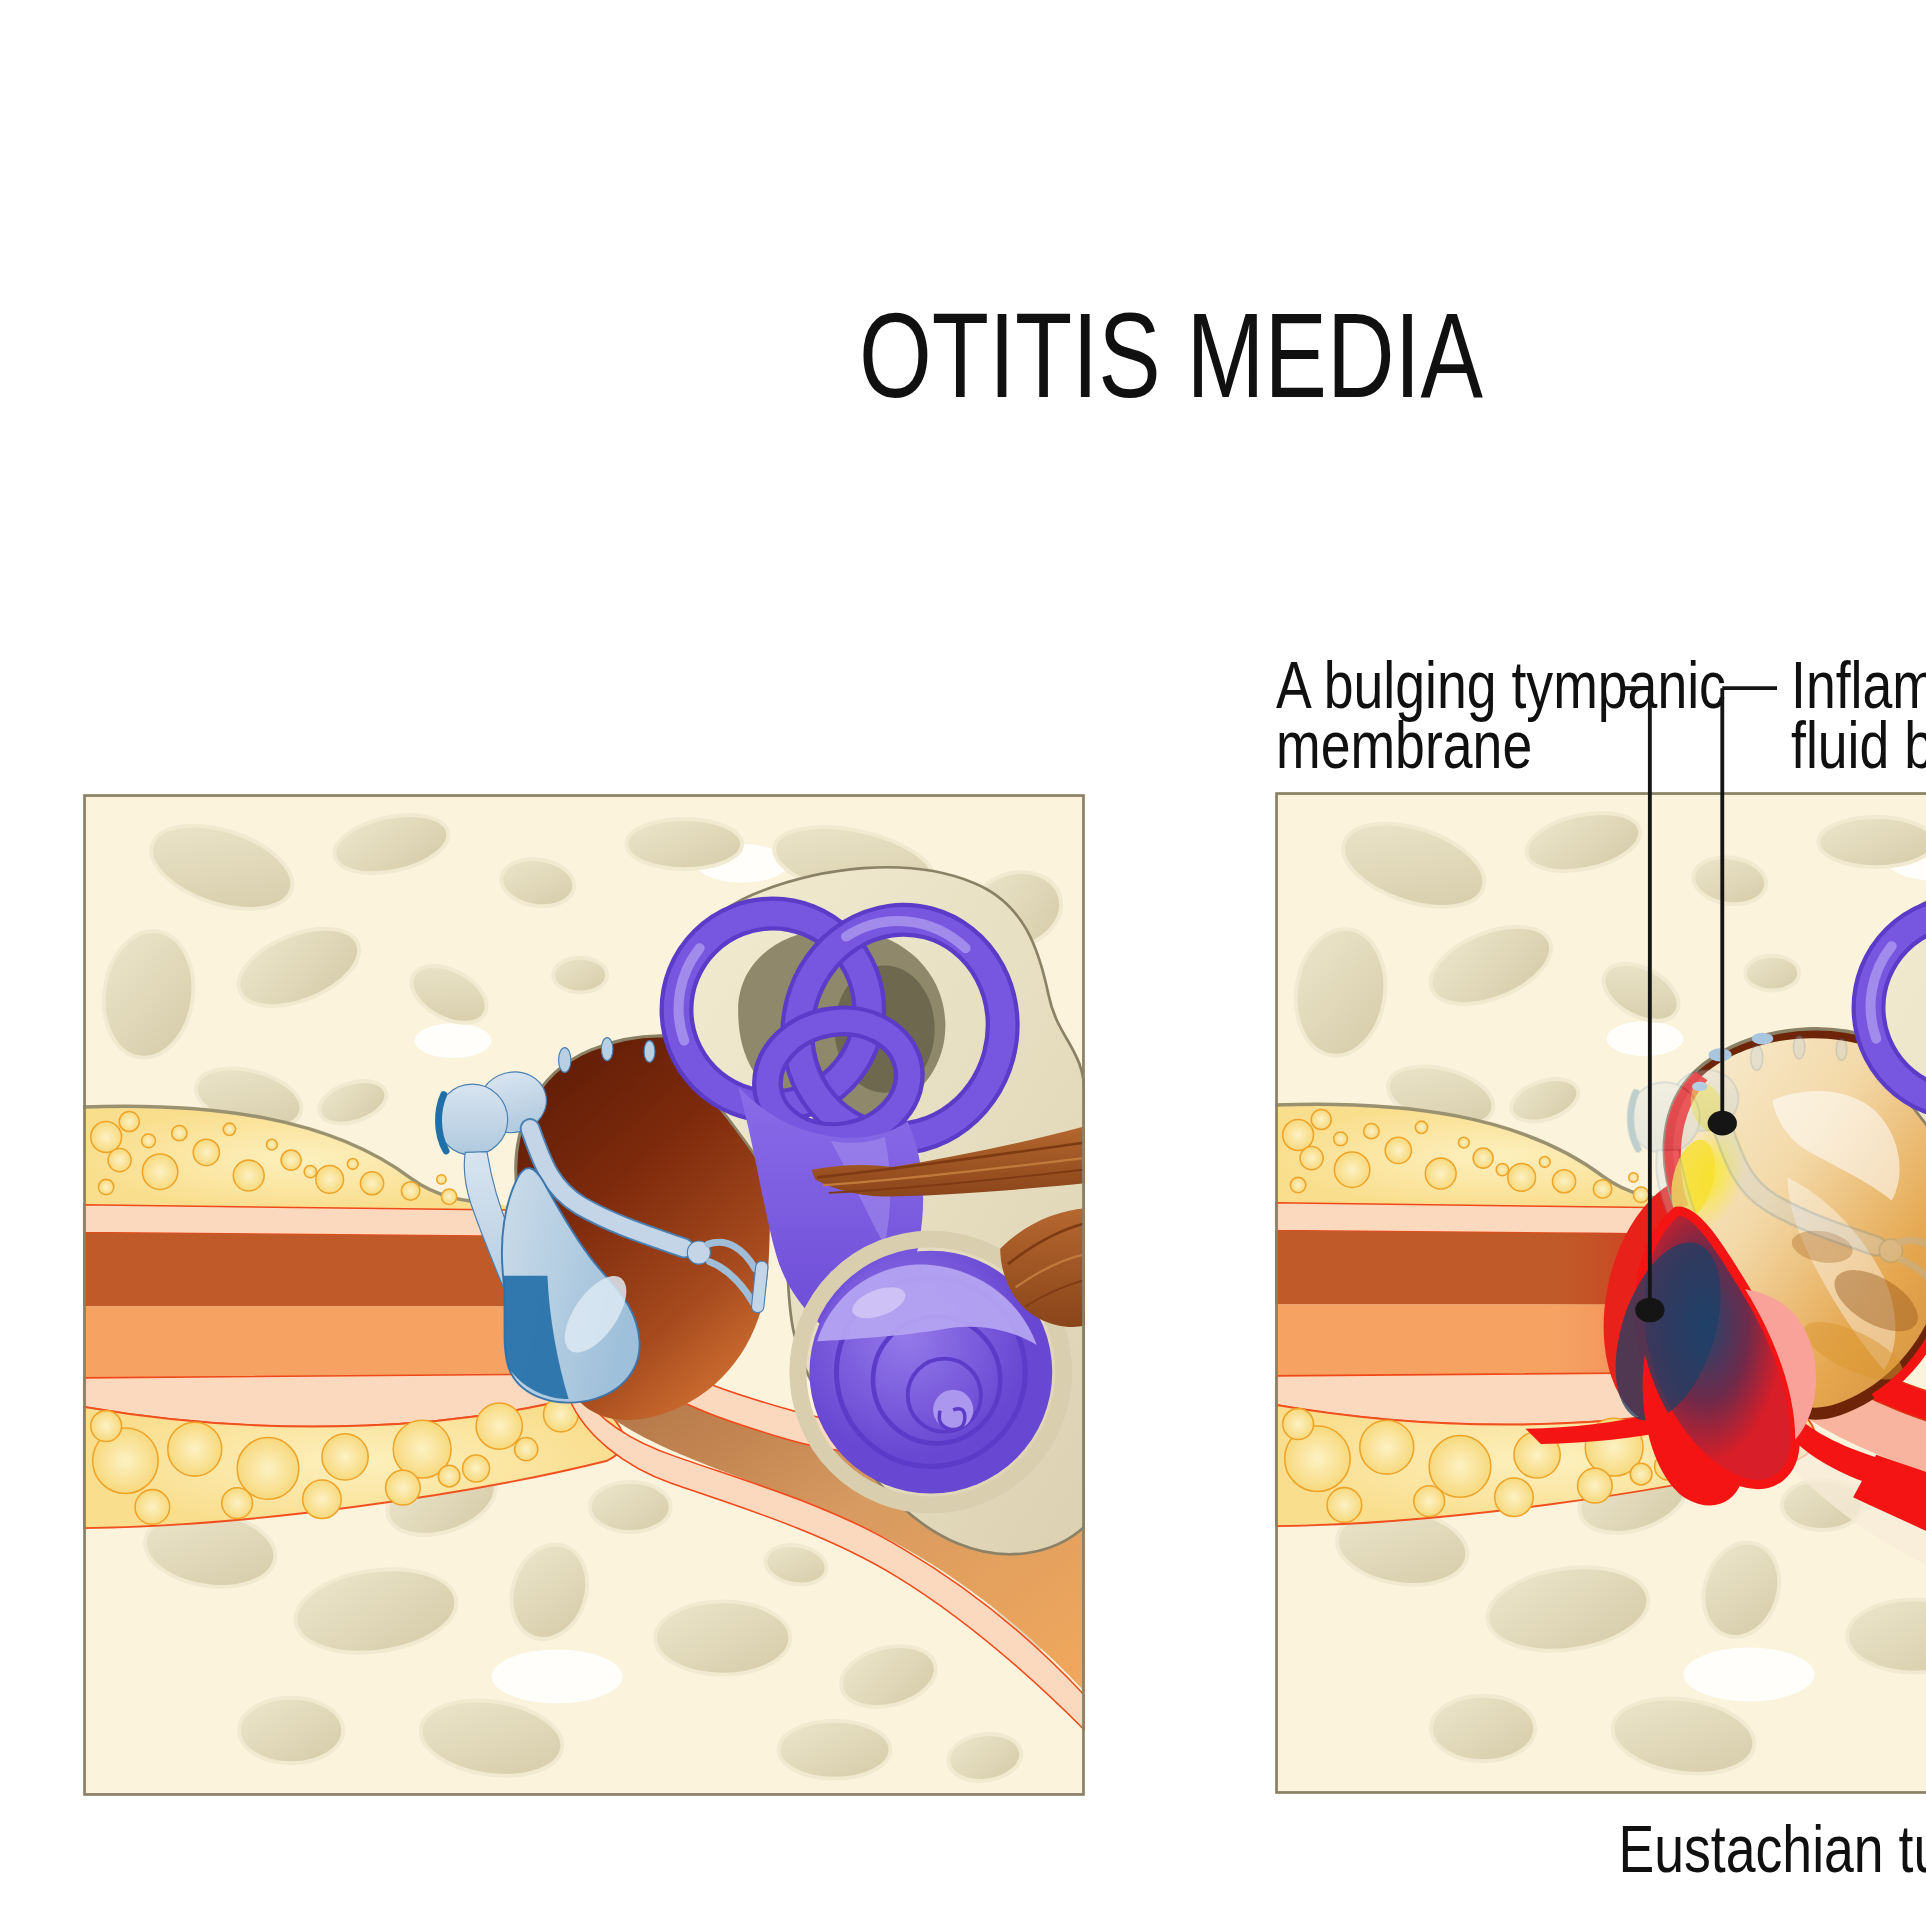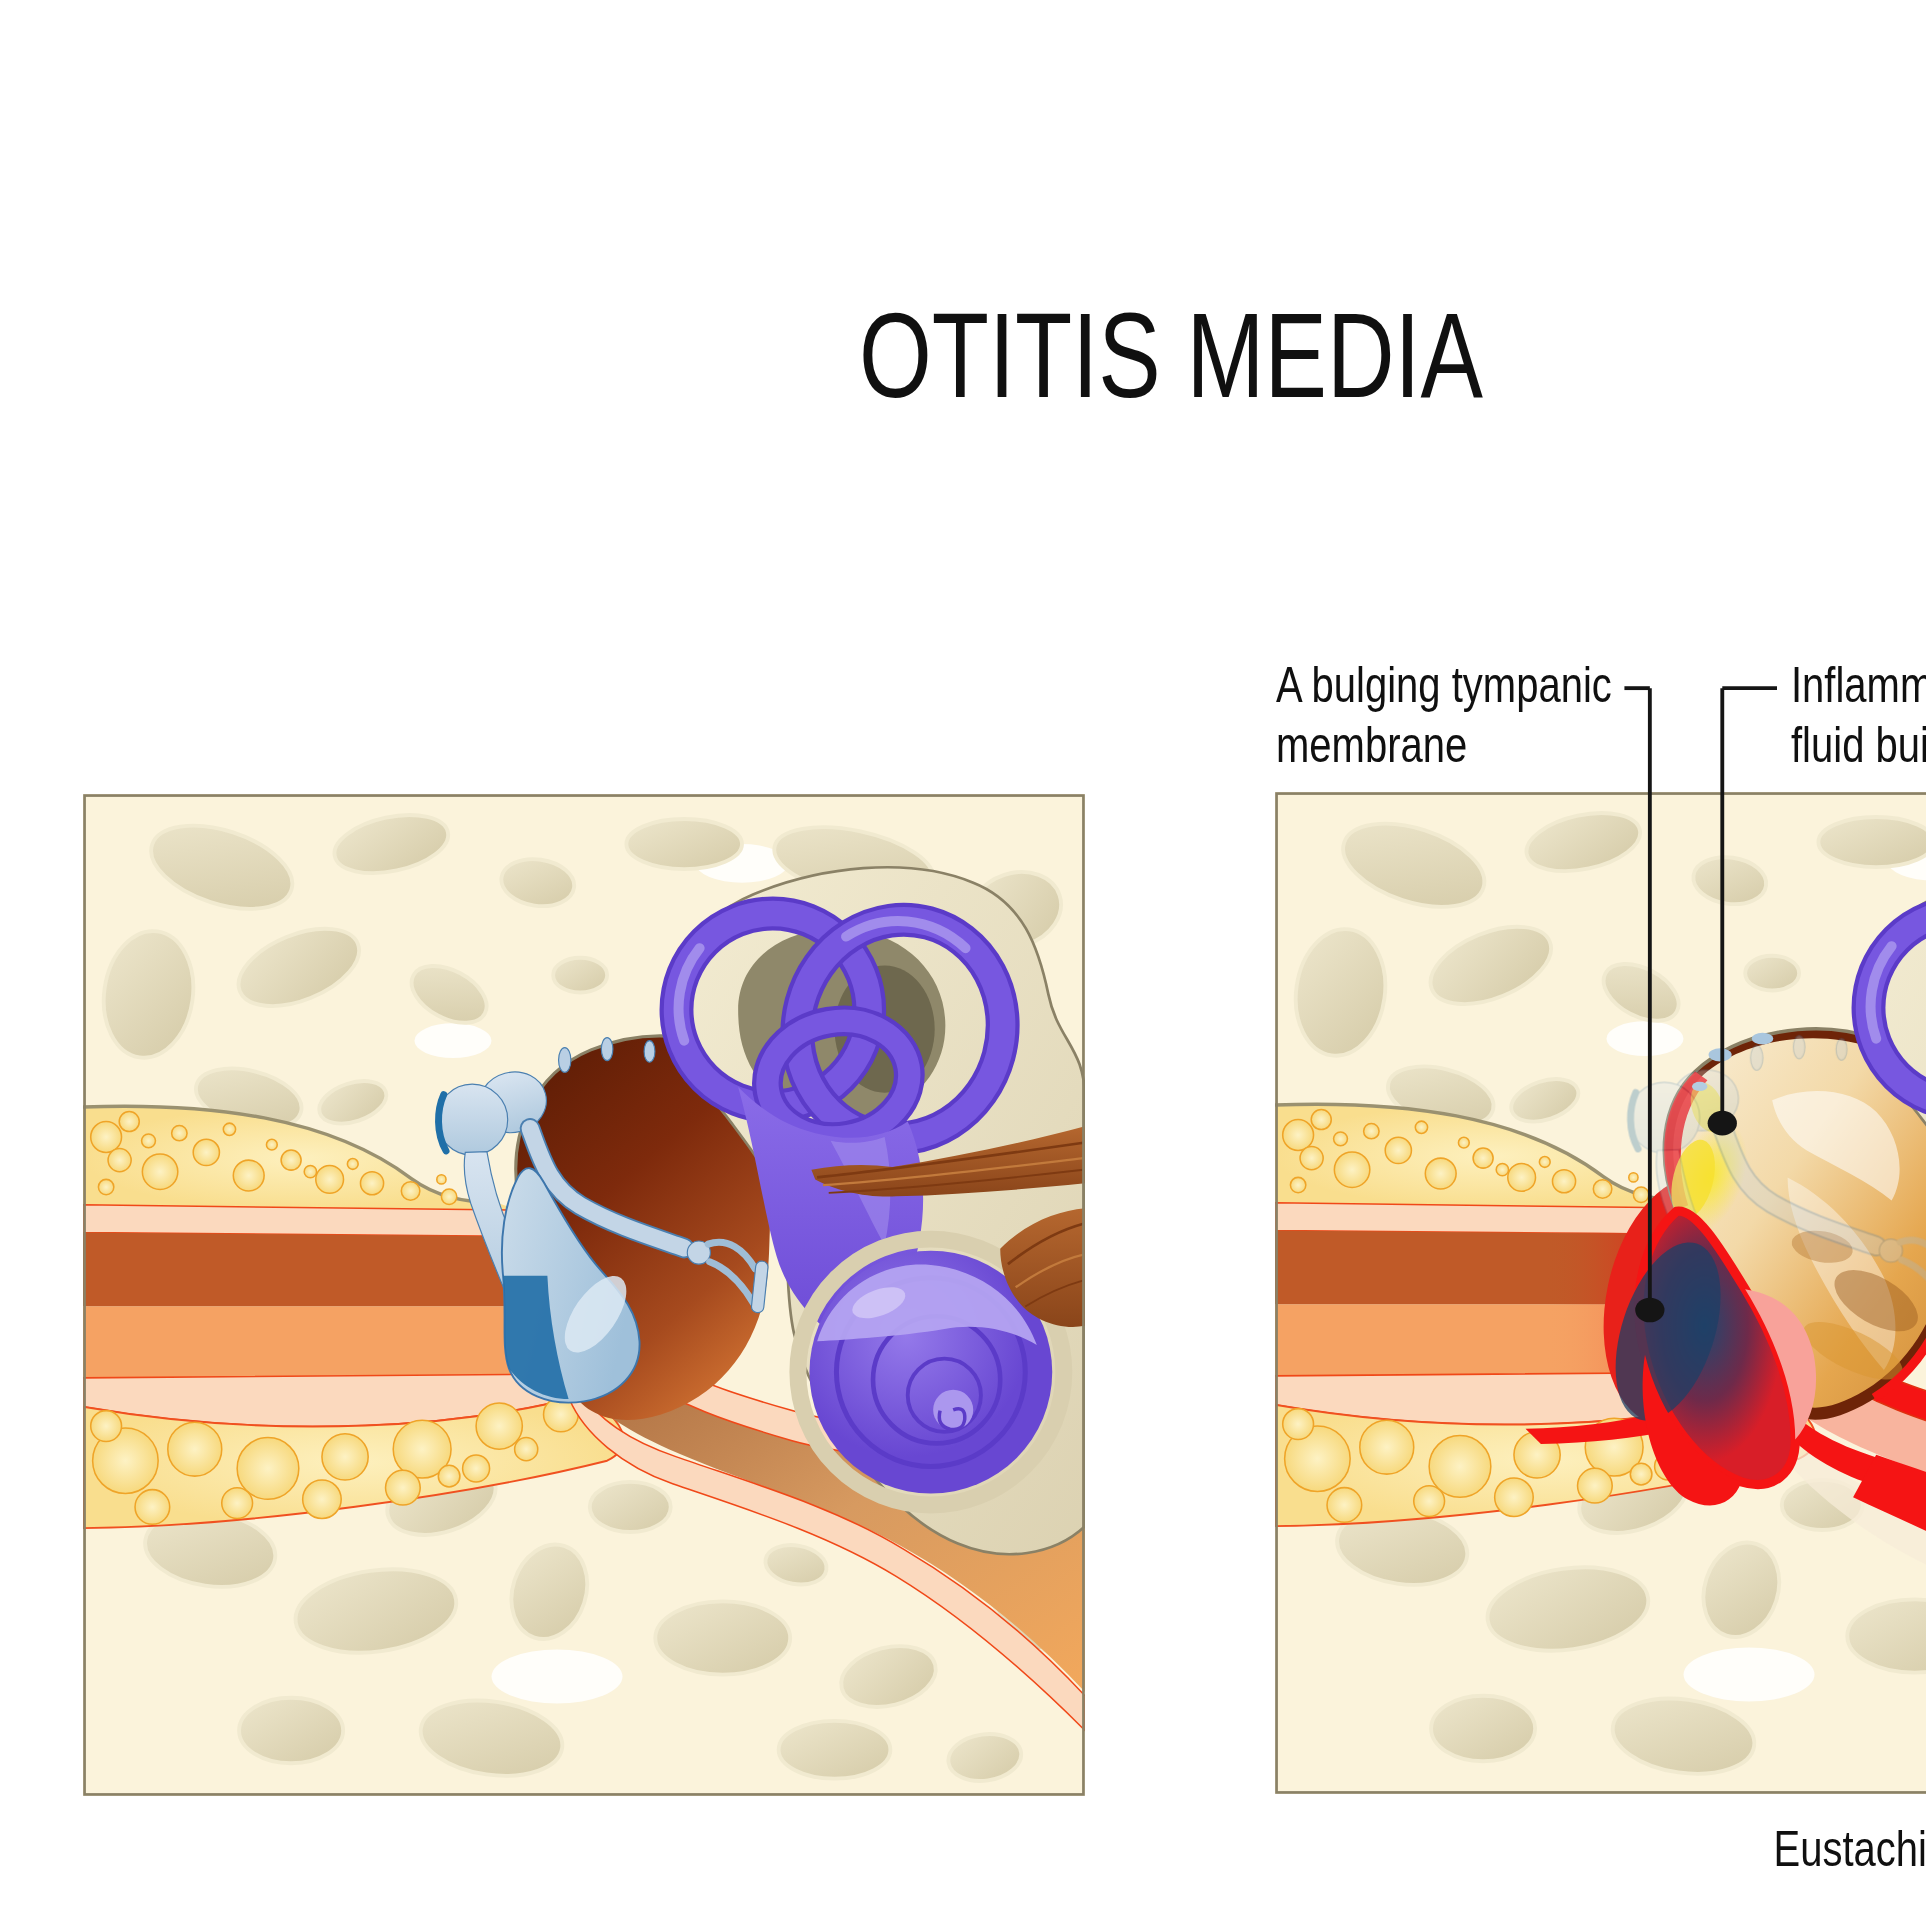--- a/index.html
+++ b/index.html
@@ -10,21 +10,21 @@
   }
   .title{
     position:absolute;top:292px;left:0;width:2343px;text-align:center;
     font-size:120px;line-height:1.05;letter-spacing:0;white-space:nowrap;
   }
   .title .squeeze{display:inline-block;transform:scaleX(.78);transform-origin:center;}
   .panel{position:absolute;width:1002px;height:1002px;}
   .panel.healthy{left:83px;top:794px;}
   .panel.otitis{left:1275px;top:792px;}
   .ann{
-    position:absolute;font-size:50px;line-height:60px;white-space:nowrap;
+    position:absolute;font-size:67px;line-height:60px;white-space:nowrap;
   }
   .ann .squeeze{display:inline-block;transform:scaleX(.80);}
   .ann.a1{left:1276px;top:655px;}
   .ann.a1 .squeeze{transform-origin:left center;}
   .ann.a2{left:1791px;top:655px;}
   .ann.a2 .squeeze{transform-origin:left center;}
   .ann.a3{right:111px;top:1819px;text-align:right;}
   .ann.a3 .squeeze{transform-origin:right center;}
   .ann span{display:block;}
   .leads{position:absolute;left:0;top:0;pointer-events:none;}

